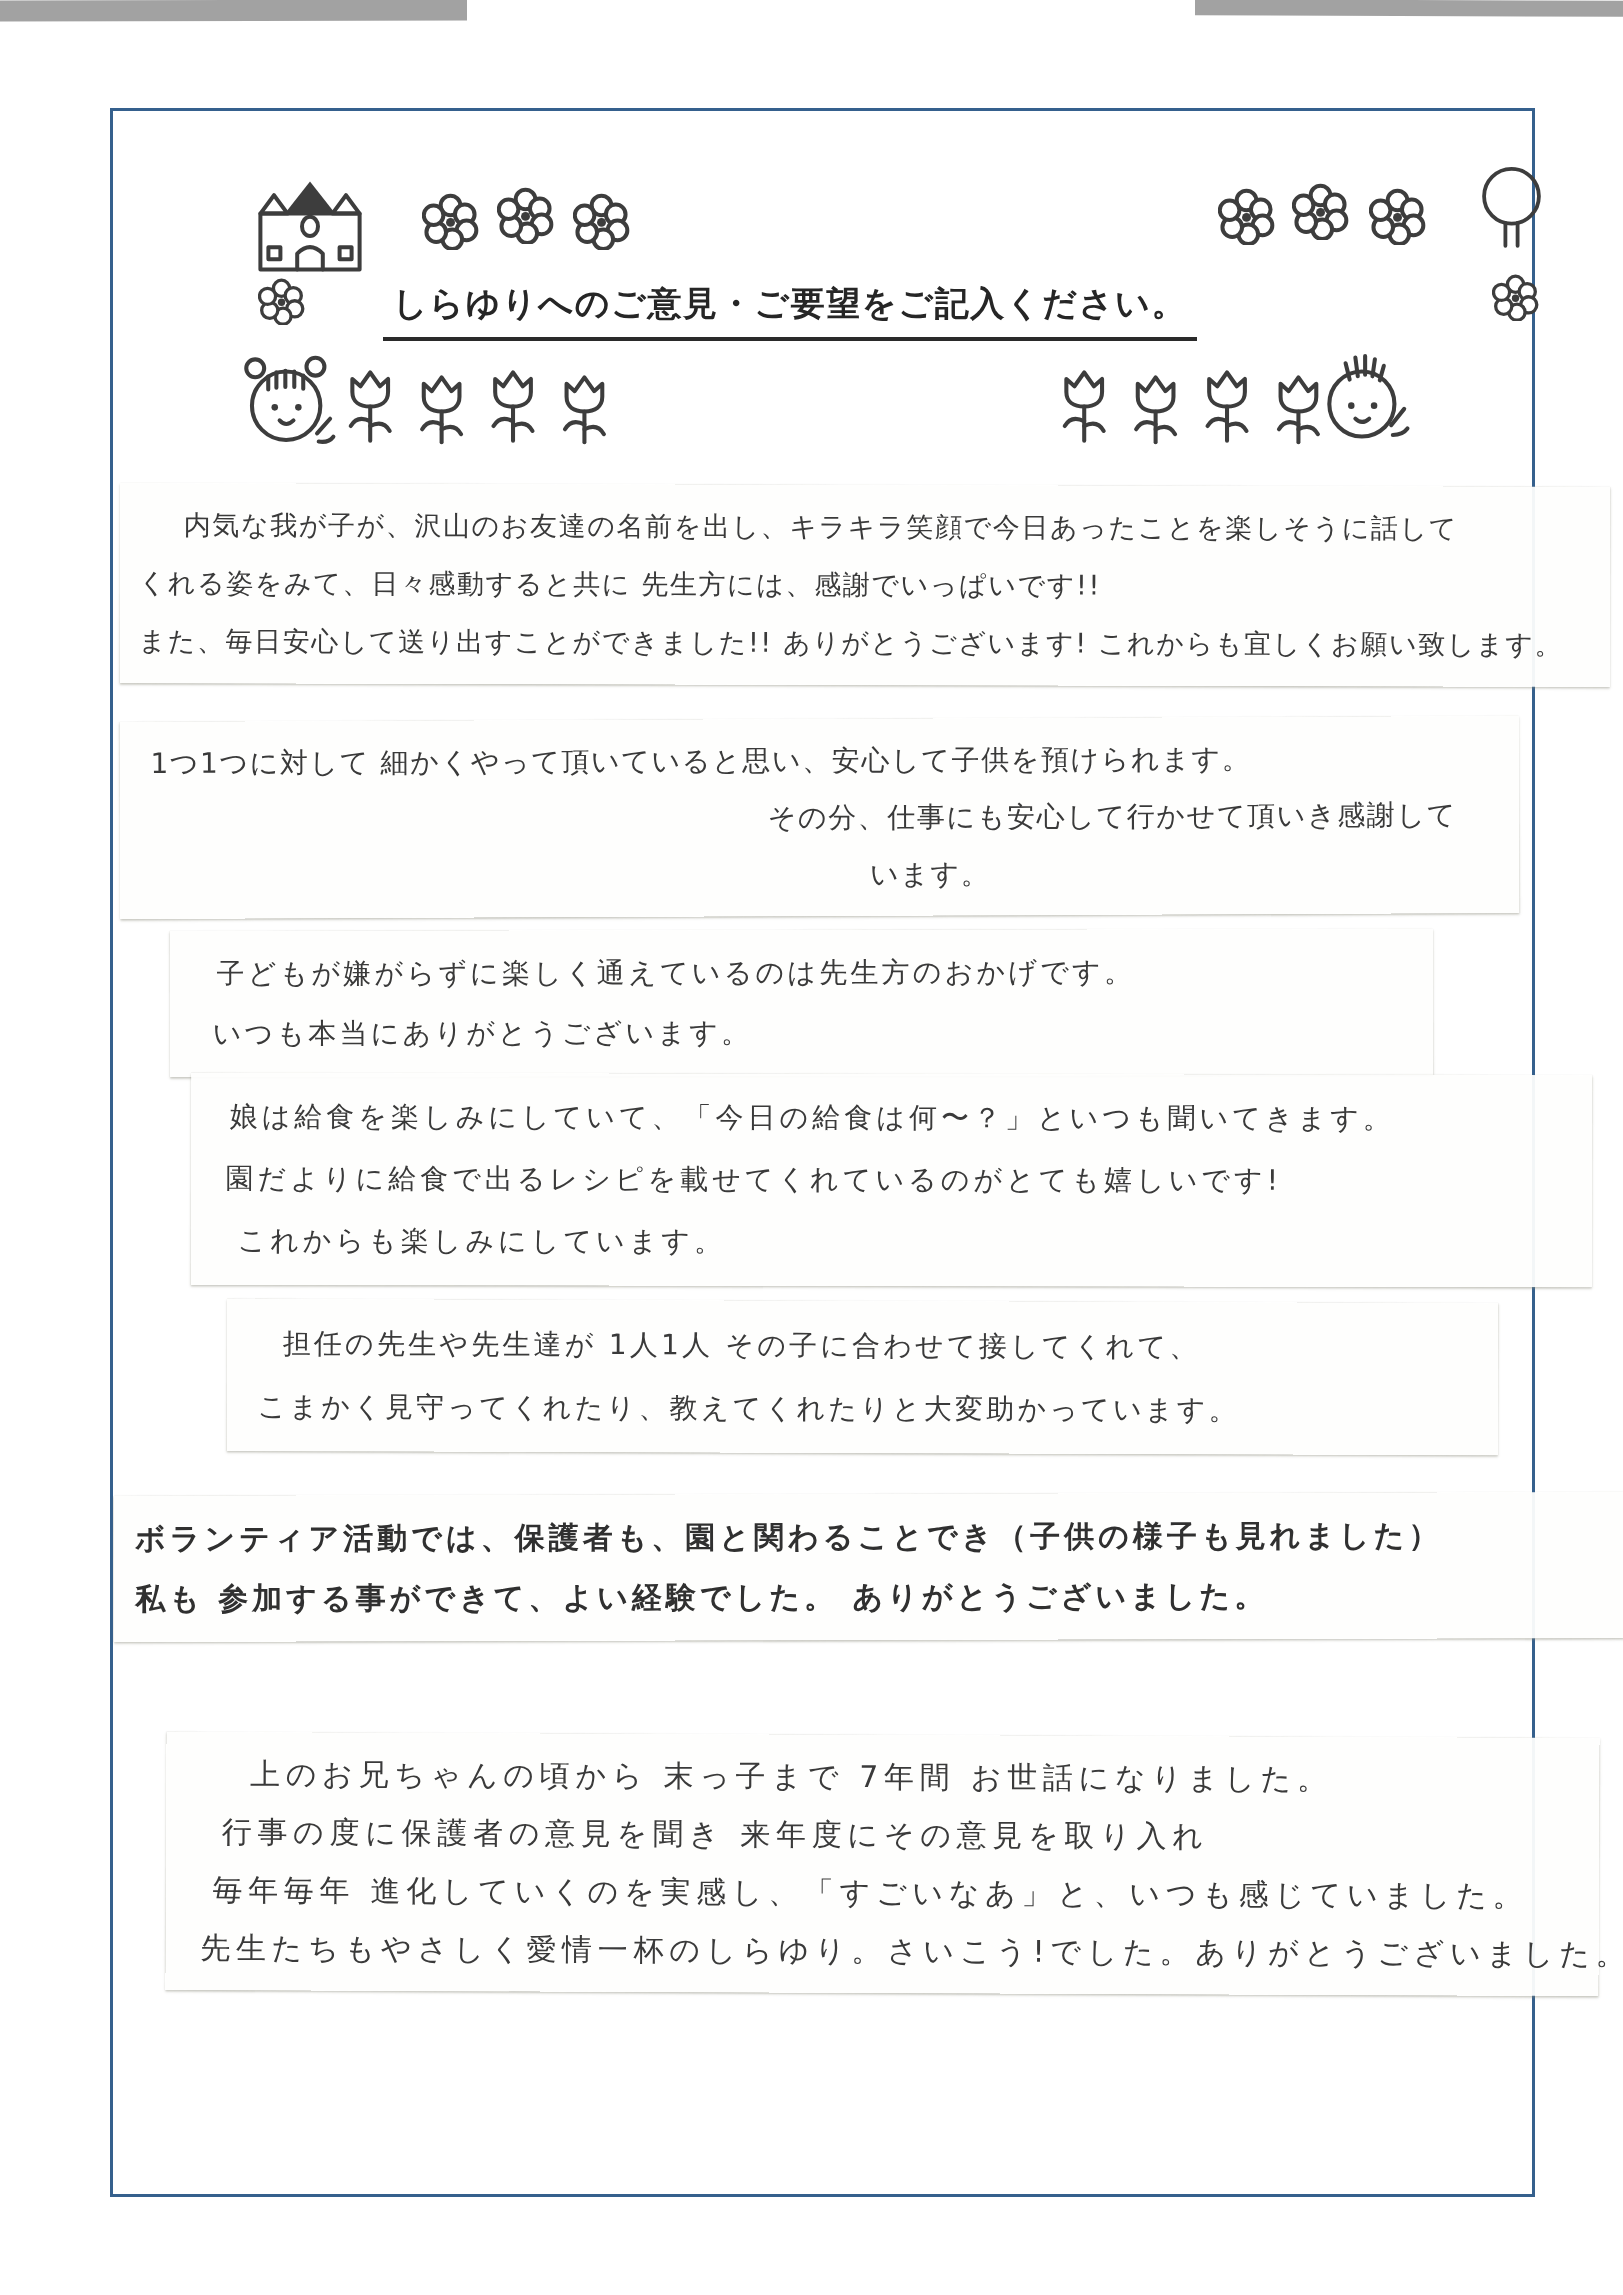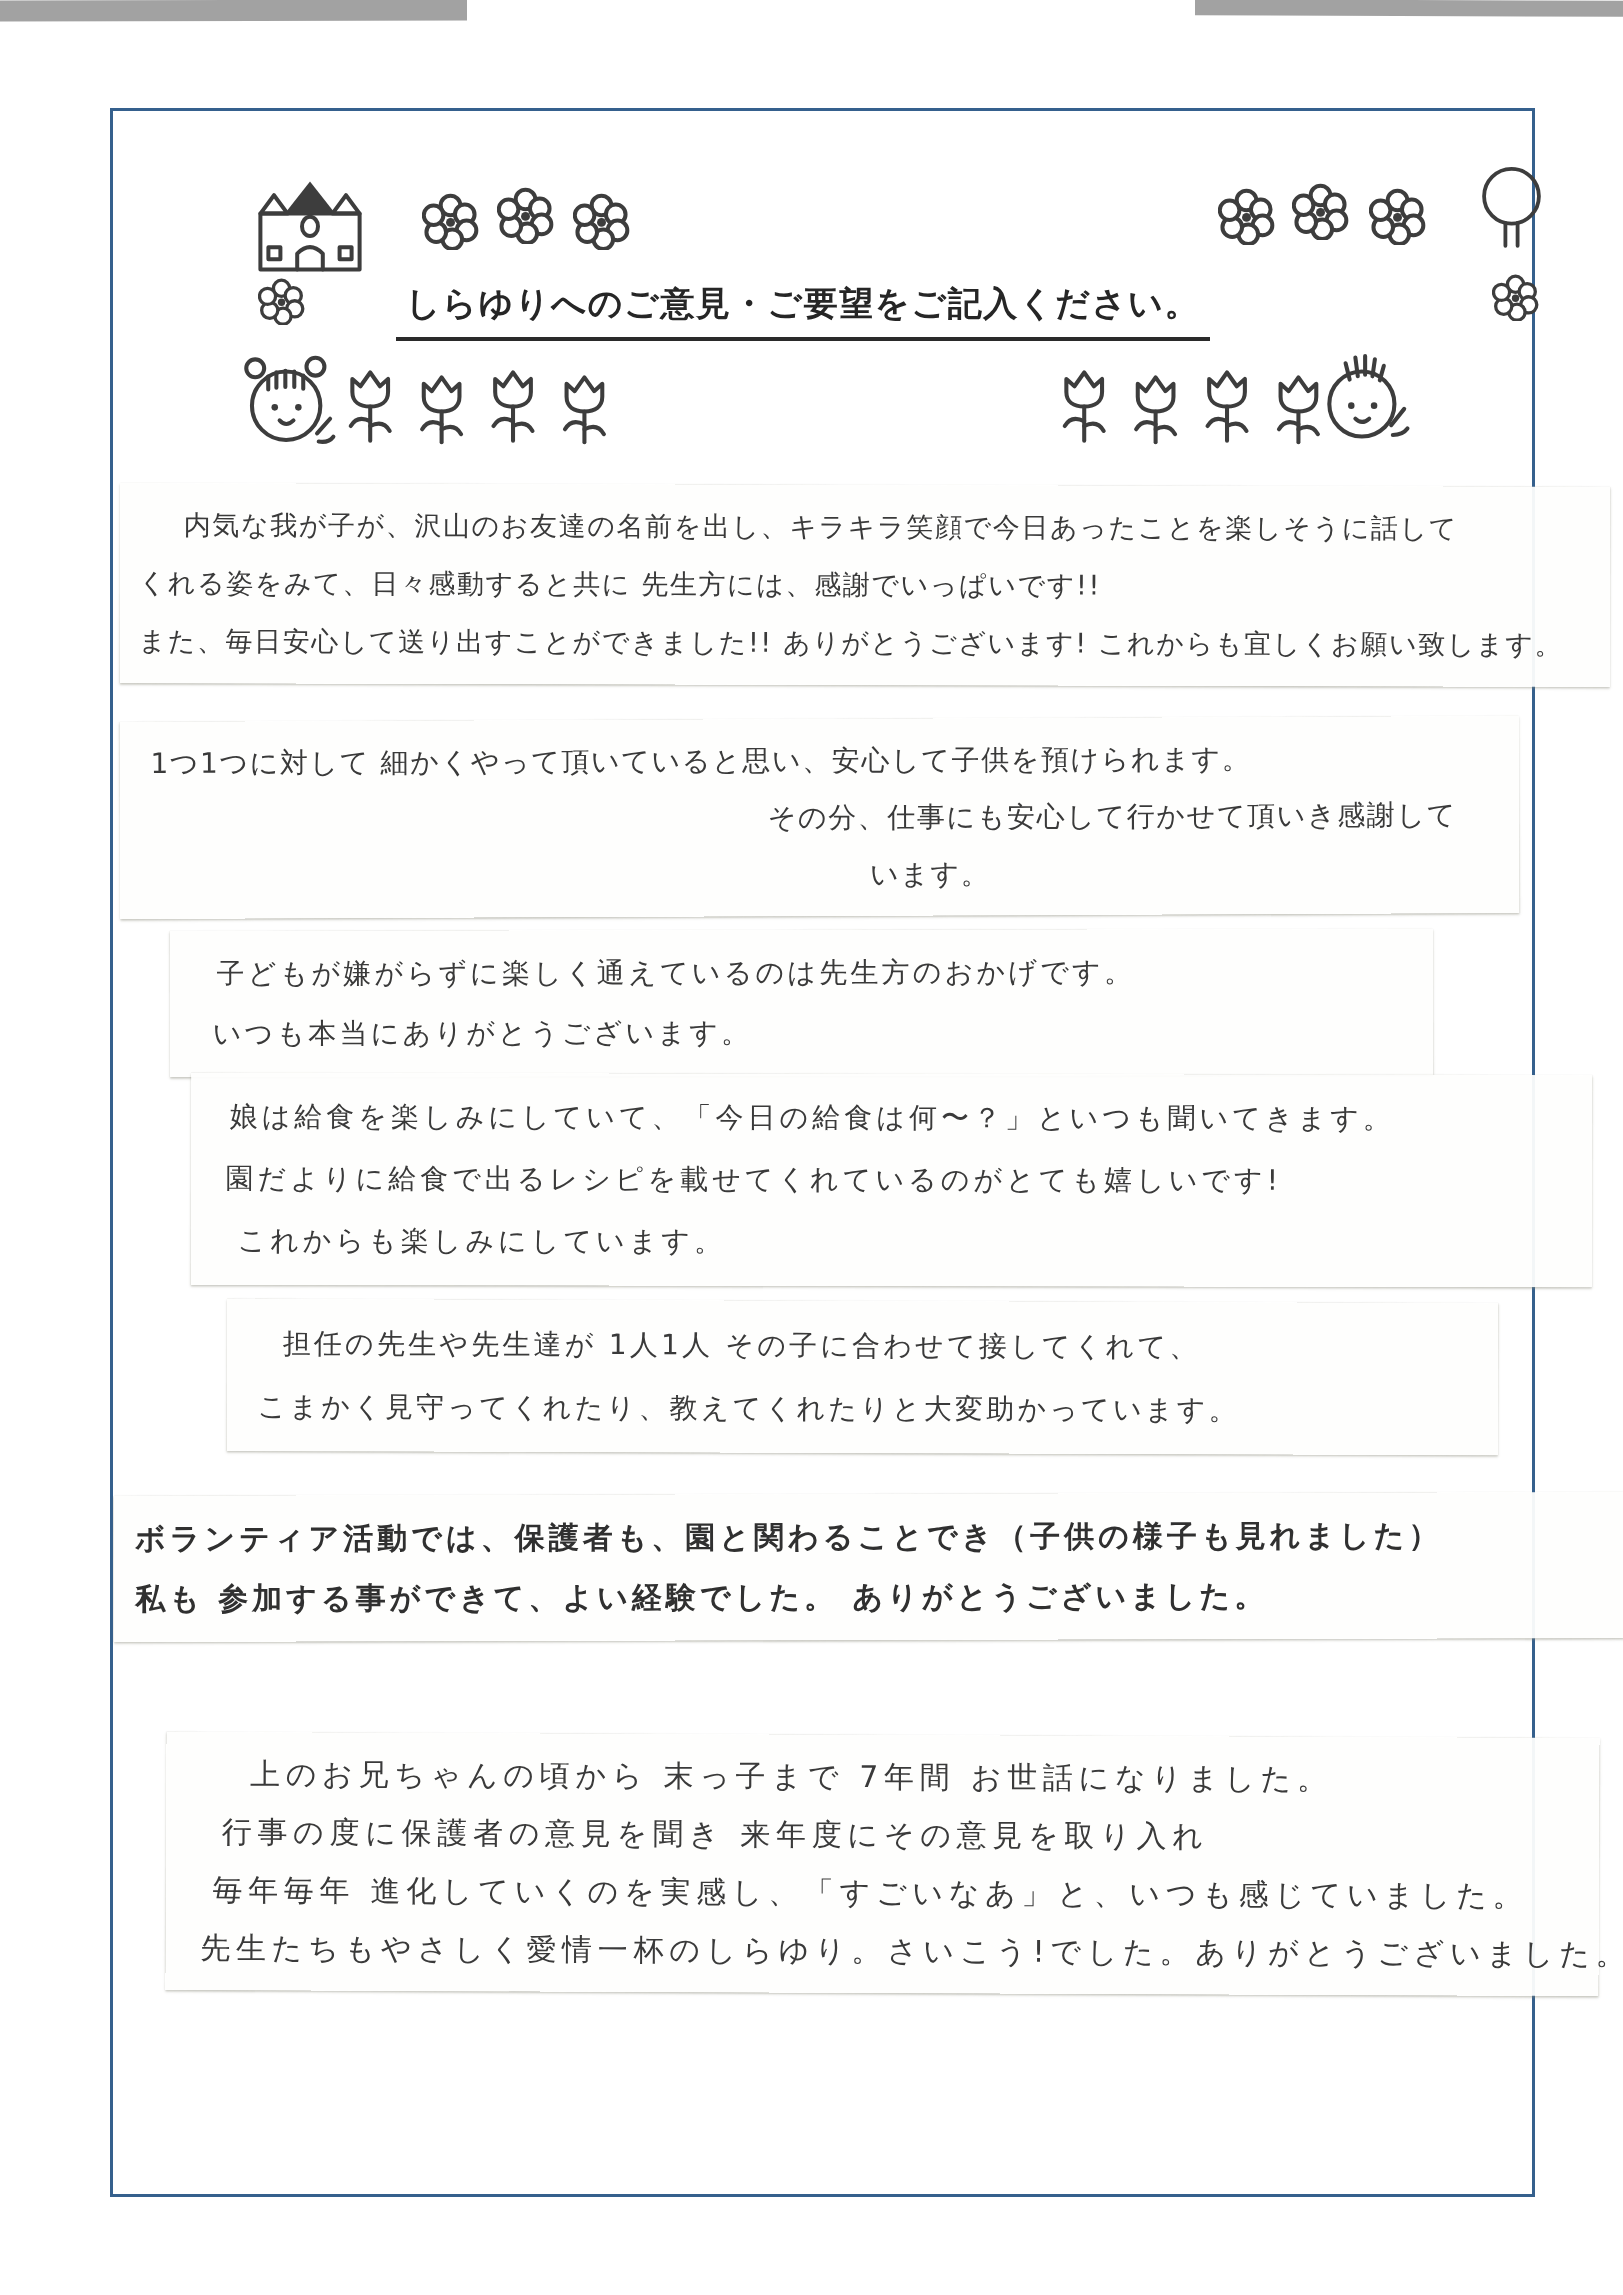--- a/index.html
+++ b/index.html
@@ -16,21 +16,21 @@
   .frame{
     position:absolute;left:110px;top:108px;width:1419px;height:2083px;
     border:3.2px solid #35608d;background:transparent;
   }
   .deco{position:absolute;}
   .deco svg{display:block;}
   .ink-stroke{fill:none;stroke:#3d3d3d;stroke-width:5;stroke-linecap:round;stroke-linejoin:round;}
   .ink-fill{fill:#3d3d3d;stroke:none;}
   .petal{fill:#ffffff;stroke:#3d3d3d;stroke-width:4.5;}
   .title{
-    position:absolute;left:396px;top:281px;
+    position:absolute;left:383px;top:281px;
     font-size:34px;font-weight:bold;color:#262626;
     letter-spacing:1.6px;white-space:nowrap;
     border-bottom:4px solid #2a2a2a;padding:0 9.7px 9.7px 9.7px;
   }
   .note{
     position:absolute;
     background:#fefefdf2;
     box-shadow:0 1.6px 2.4px rgba(135,135,120,0.45), 0 0 0.8px rgba(150,150,140,0.4);
     padding:13px 14.6px;
   }

